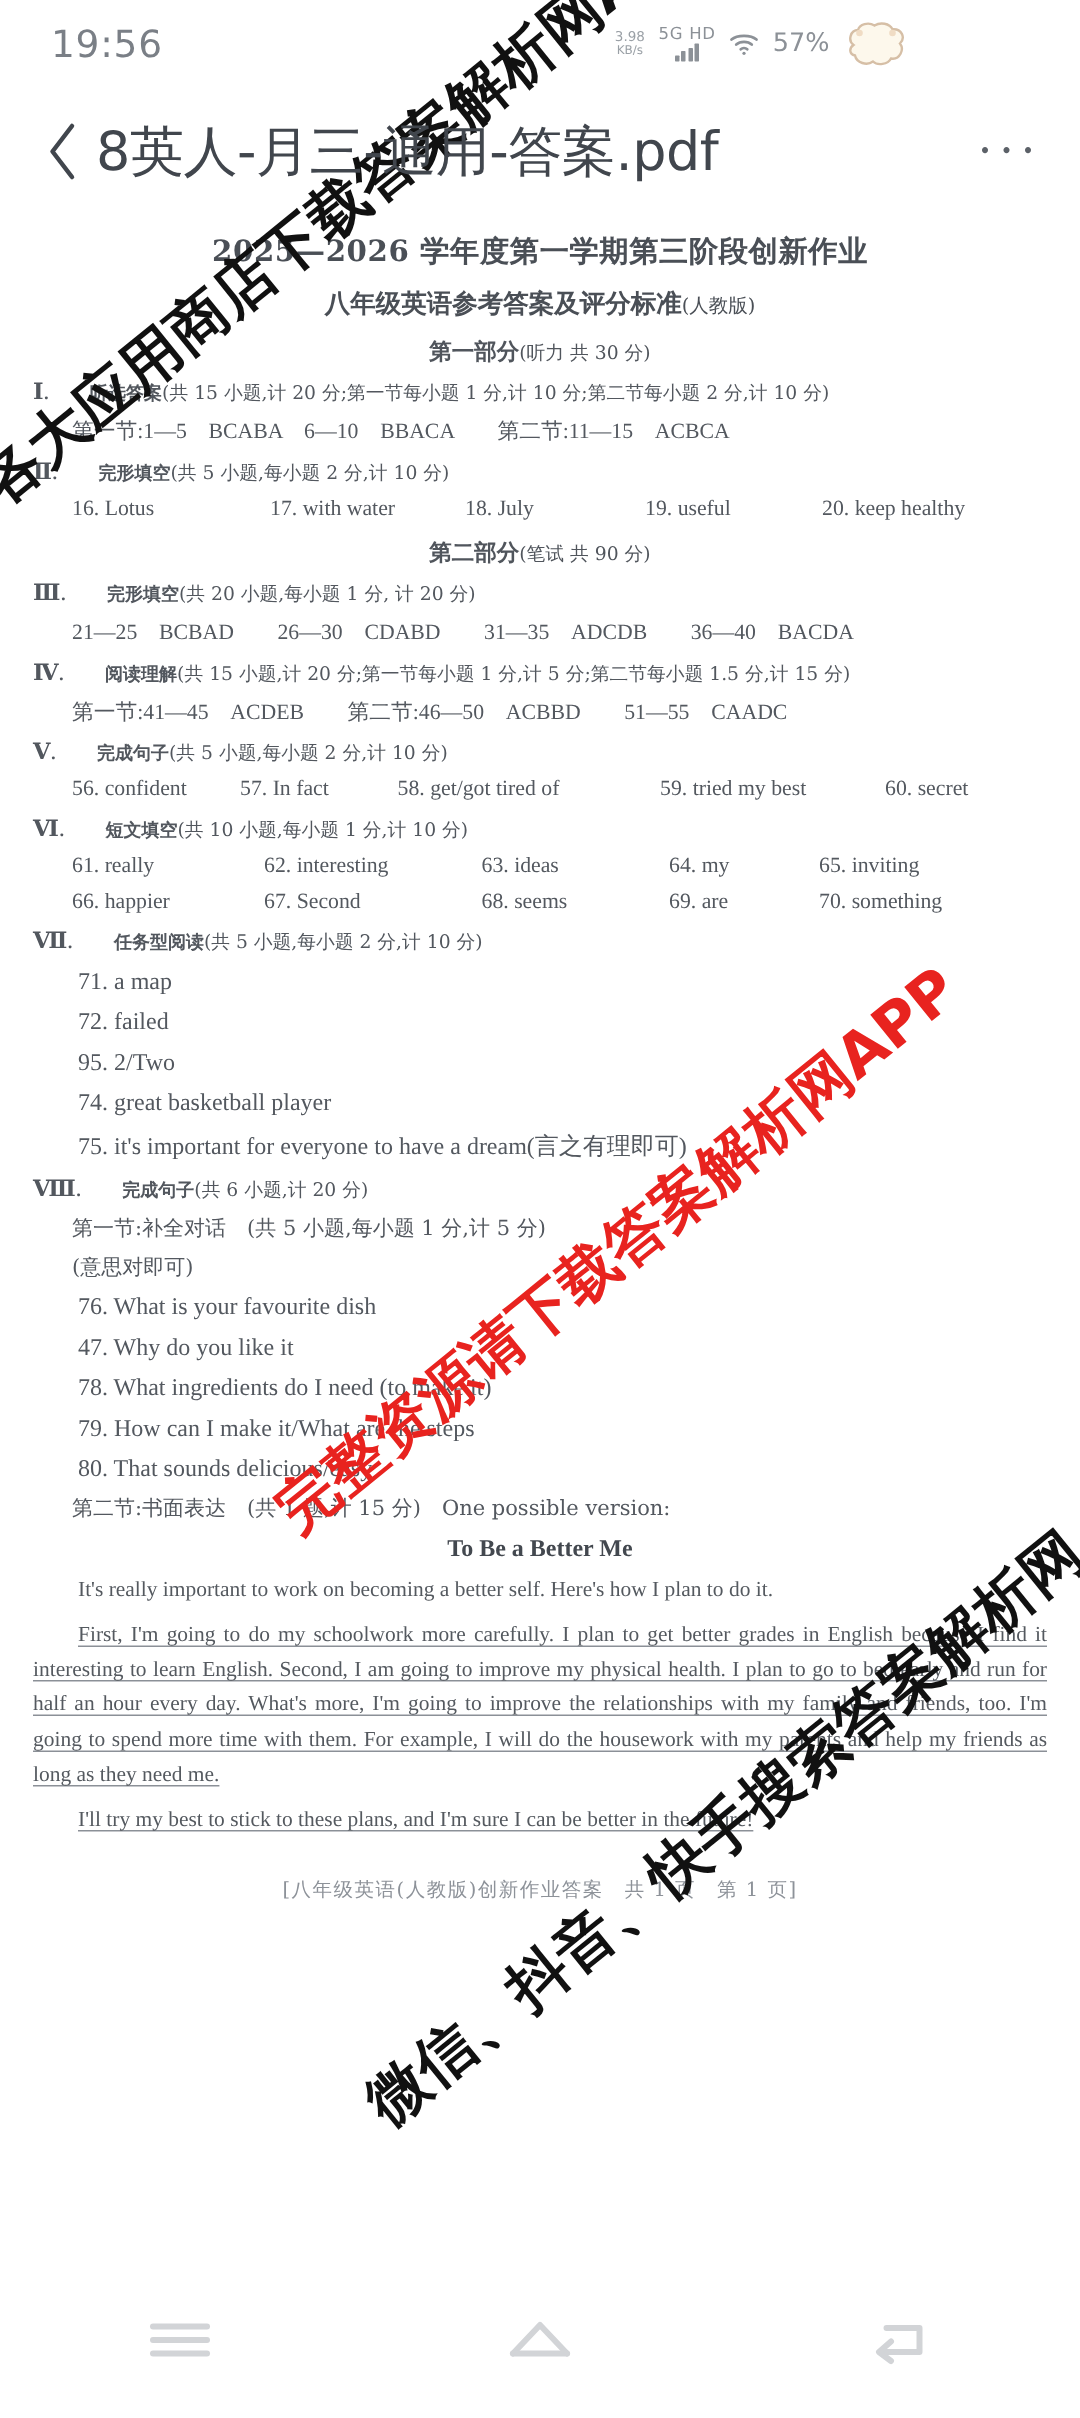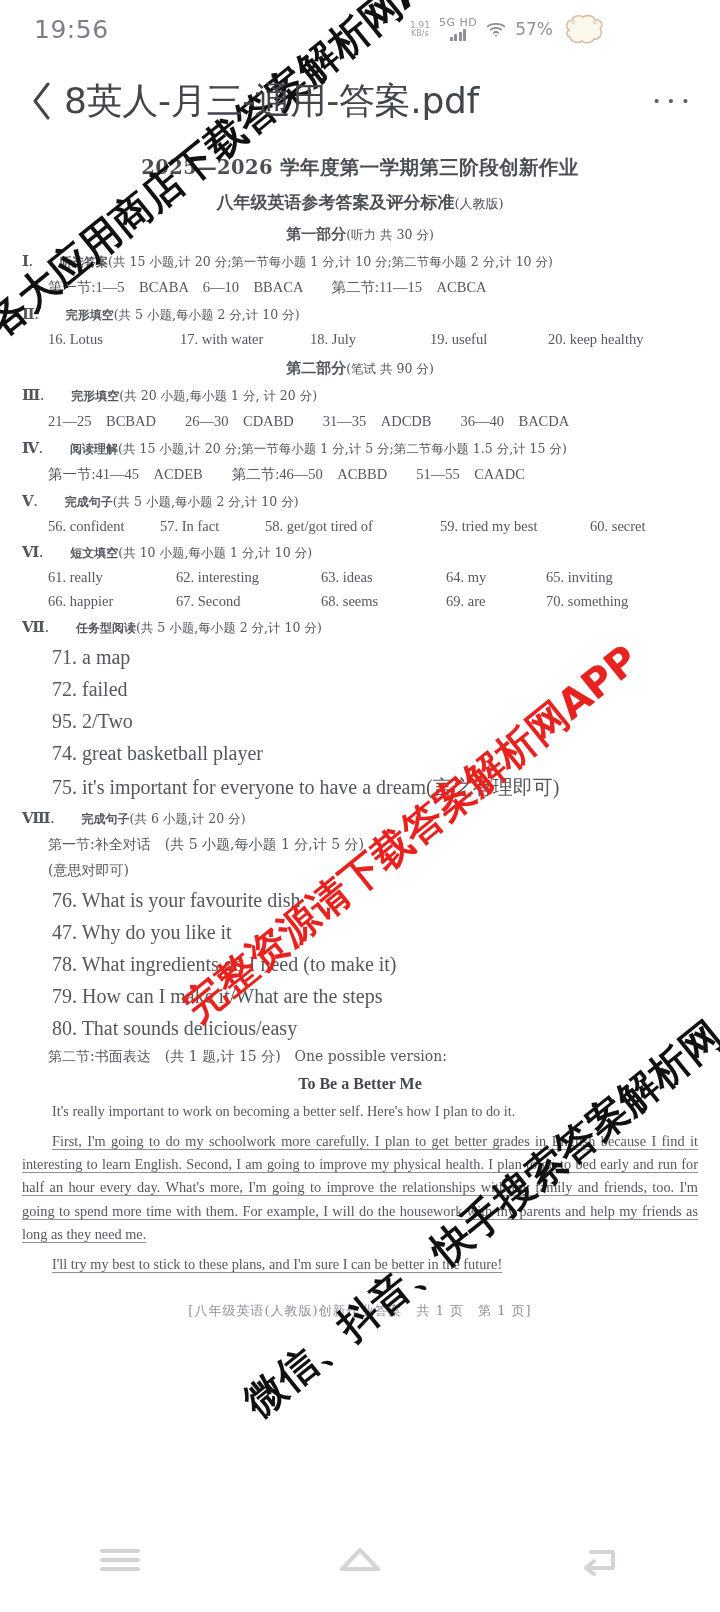--- a/index.html
+++ b/index.html
@@ -180,21 +180,21 @@
   .fill-row {
     display: flex;
     padding-left: 26px;
     margin-top: 7px;
     font-size: 14.5px;
     color: #53585f;
   }
   .fill-row span { display: inline-block; }
 
   .item-line {
-    font-size: 20px;
+    font-size: 16px;
     color: #53585f;
     padding-left: 30px;
     margin-top: 9px;
   }
 
   .sub-line {
     font-size: 14px;
     color: #53585f;
     padding-left: 26px;
     margin-top: 8px;
@@ -285,21 +285,21 @@
     margin: 5px 0;
   }
 </style>
 </head>
 <body>
 
 <div class="status-bar">
   <div class="status-time">19:56</div>
   <div class="status-right">
     <div class="net-speed">
-      <span class="sp">1.91</span>
+      <span class="sp">3.98</span>
       <span class="un">KB/s</span>
     </div>
     <div class="netgen">
       <span class="lbl">5G HD</span>
       <span class="bars">
           <i></i>
           <i></i>
           <i></i>
           <i></i>
         </span>

